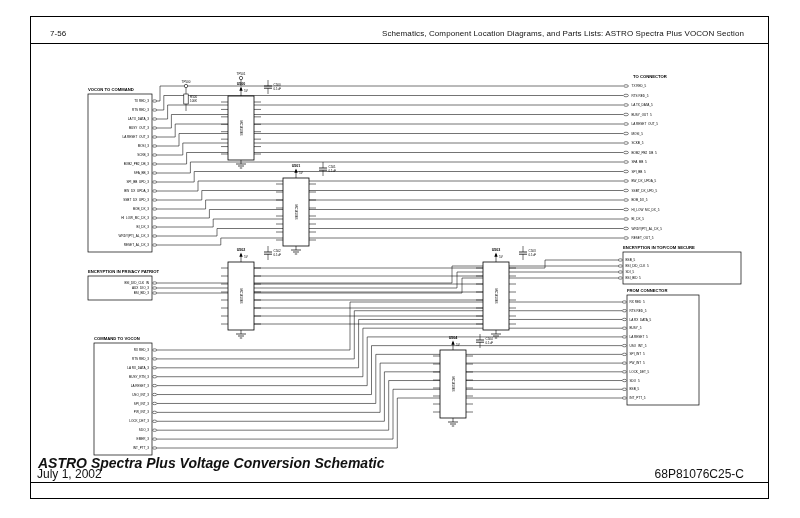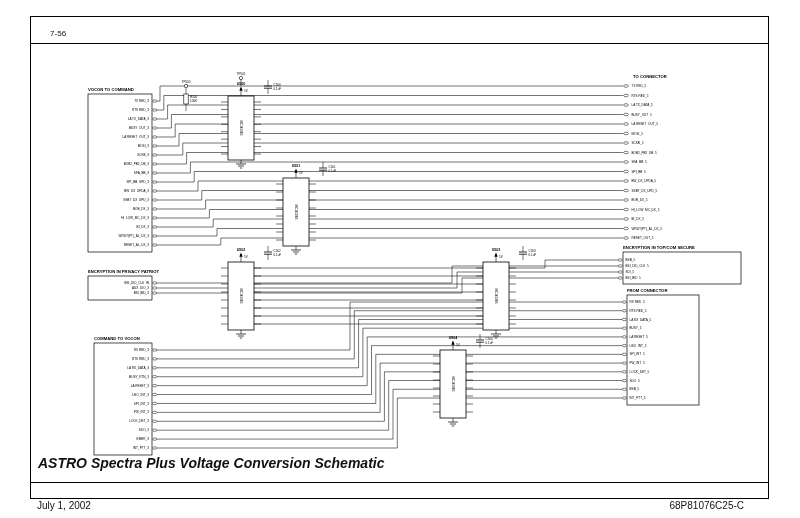--- a/index.html
+++ b/index.html
@@ -12,38 +12,39 @@
     border:1.2px solid #000;box-sizing:border-box;pointer-events:none;
   }
   .header{
     position:absolute;left:37px;right:56px;top:29px;
     display:flex;justify-content:space-between;align-items:baseline;
     font-size:8px;letter-spacing:.1px;margin-left:13px;
   }
   .header-rule{position:absolute;left:30px;width:739px;top:43px;border-top:1px solid #000;}
   .footer-rule{position:absolute;left:30px;width:739px;top:482px;border-top:1px solid #000;}
   .footer{
-    position:absolute;left:37px;right:56px;top:500px;
-    display:flex;justify-content:space-between;align-items:baseline;font-size:10px;
+    position:absolute;left:37px;right:56px;top:467px;
+    display:flex;justify-content:space-between;align-items:baseline;font-size:12px;
   }
   .caption{
     position:absolute;left:38px;top:455px;
     font-style:italic;font-weight:bold;font-size:14px;
   }
   #schematic-svg{position:absolute;left:0;top:0;width:800px;height:518px;}
   text{font-family:"Liberation Sans", sans-serif;}
 </style>
 </head>
 <body>
 
 <div class="page">
   <div class="page-border"></div>
 
   <div class="header">
     <span>7-56</span>
+    <span>Schematics, Component Location Diagrams, and Parts Lists: ASTRO Spectra Plus VOCON Section</span>
   </div>
   <div class="header-rule"></div>
 
   <svg id="schematic-svg" viewBox="0 0 800 518">
       <polyline points="157,101 160,101 160,86 623,86" fill="none" stroke="#000" stroke-width="0.55"></polyline>
       <polyline points="157,110 163.8,110 163.8,95.5 623,95.5" fill="none" stroke="#000" stroke-width="0.55"></polyline>
       <polyline points="157,119 167.6,119 167.6,105 623,105" fill="none" stroke="#000" stroke-width="0.55"></polyline>
       <polyline points="157,128 171.4,128 171.4,114.5 623,114.5" fill="none" stroke="#000" stroke-width="0.55"></polyline>
       <polyline points="157,137 175.2,137 175.2,124 623,124" fill="none" stroke="#000" stroke-width="0.55"></polyline>
       <polyline points="157,146 179,146 179,133.5 623,133.5" fill="none" stroke="#000" stroke-width="0.55"></polyline>

